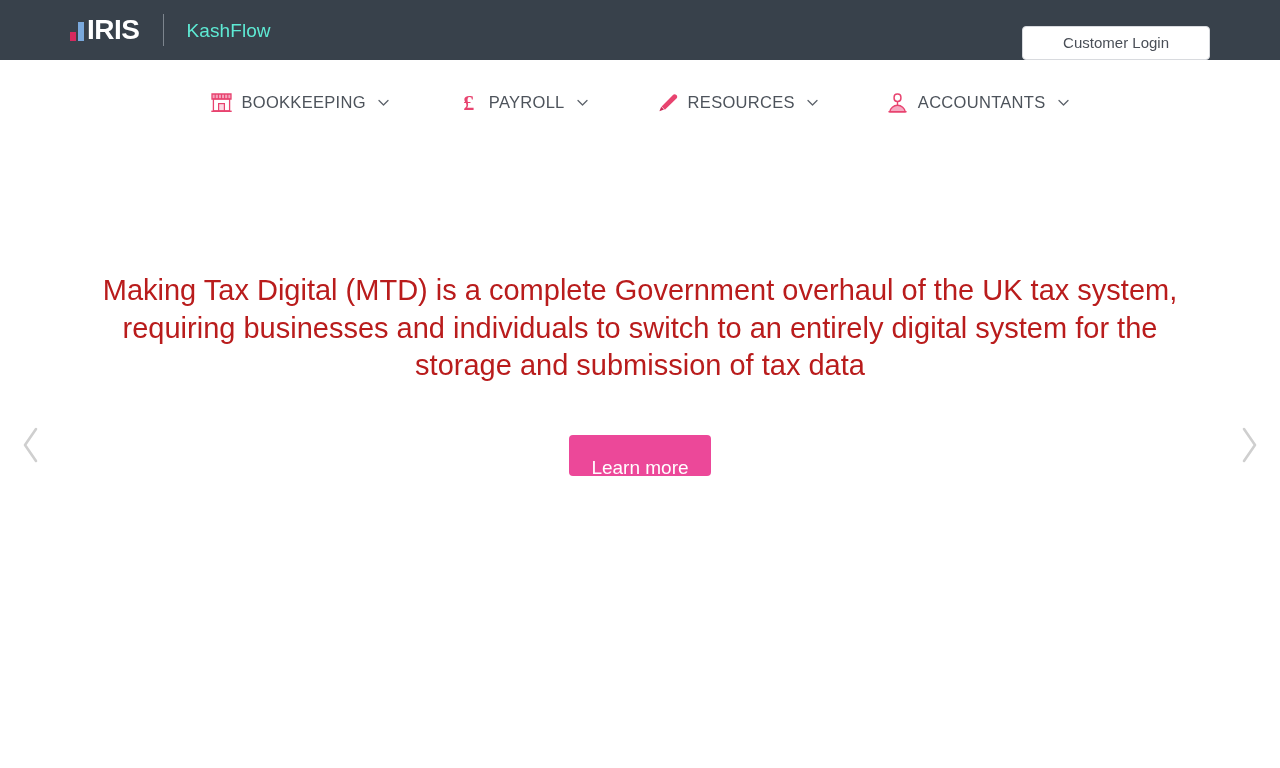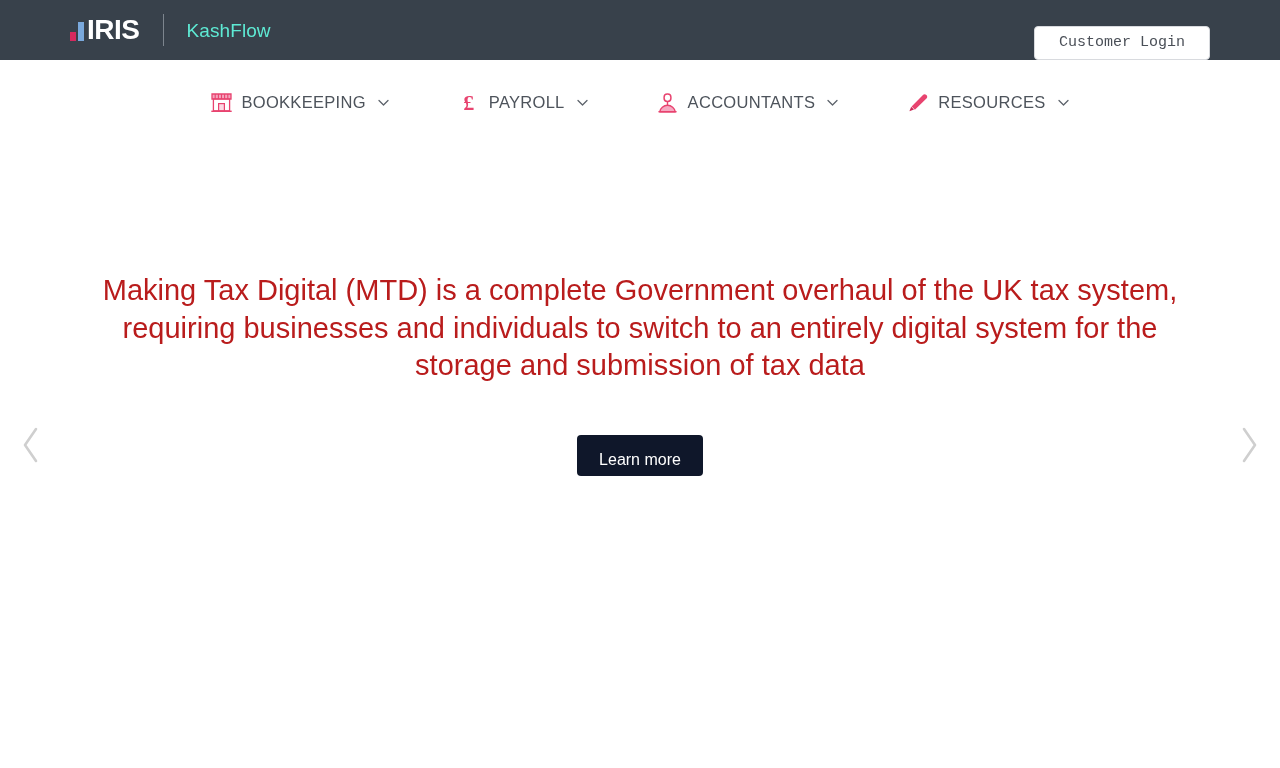--- a/index.html
+++ b/index.html
@@ -90,22 +90,22 @@
     line-height: 34px;
     cursor: pointer;
     white-space: nowrap;
   }
   .btn-login {
     background: #ffffff;
     color: #4a4f57;
     border: 1px solid #d8dade;
     border-radius: 4px;
     font-size: 15px;
-    font-family: Liberation Mono, monospace;
-    padding: 0 24px;
+    font-family: Liberation Sans, sans-serif;
+    padding: 0 40px;
     height: 34px;
     line-height: 32px;
     cursor: pointer;
     white-space: nowrap;
   }
 
   
   .mainnav {
     height: 62px;
     background: #ffffff;
@@ -192,27 +192,27 @@
     margin-left: auto;
     margin-right: auto;
     font-family: "Liberation Sans", sans-serif;
   }
 
   .hero-cta-wrap {
     margin-top: 50px;
   }
   .btn-learn {
     display: inline-block;
-    background: #0f172a;
+    background: #ec4899;
     color: #ffffff;
     border: none;
     border-radius: 4px;
-    font-size: 16px;
-    font-family: "Liberation Sans", sans-serif;
-    padding: 4px 22px;
+    font-size: 19px;
+    font-family: "Liberation Sans", sans-serif;
+    padding: 12px 22px;
     height: 41px;
     line-height: 41px;
     cursor: pointer;
   }
 
   
   .carousel-arrow {
     position: absolute;
     top: 50%;
     transform: translateY(-50%);
@@ -277,50 +277,50 @@
     <span class="nav-label">PAYROLL</span>
     <span class="nav-caret">
       <svg width="13" height="13" viewBox="0 0 13 13">
           <path d="M2 4.5L6.5 9 11 4.5" stroke="#5d636b" stroke-width="1.3" fill="none" stroke-linecap="round" stroke-linejoin="round"></path>
         </svg>
     </span>
   </div>
 
   <div class="nav-item">
     <span class="nav-icon">
+      <svg width="22" height="20" viewBox="0 0 22 20" fill="none">
+        <path d="M19.4 2.1c-1-1-2.4-1.1-3.2-.3L4.6 13.4l3.3 3.3L19.7 5.3c.8-.8.7-2.2-.3-3.2z" fill="#e8436f"></path>
+        <path d="M4.2 13.8L2.4 18.3l4.6-1.8-2.8-2.7z" fill="#c92a57"></path>
+      </svg>
+    </span>
+    <span class="nav-label">RESOURCES</span>
+    <span class="nav-caret">
+      <svg width="13" height="13" viewBox="0 0 13 13">
+          <path d="M2 4.5L6.5 9 11 4.5" stroke="#5d636b" stroke-width="1.3" fill="none" stroke-linecap="round" stroke-linejoin="round"></path>
+        </svg>
+    </span>
+  </div>
+
+  <div class="nav-item">
+    <span class="nav-icon">
       <svg width="21" height="20" viewBox="0 0 21 20" fill="none">
         <rect x="7.1" y="1" width="6.8" height="7.4" rx="3.2" stroke="#e8436f" stroke-width="1.5" fill="#fff"></rect>
         <path d="M10.5 8.4v4.2" stroke="#e8436f" stroke-width="1.4"></path>
         <path d="M10.5 12.3c-4 0-7.2 2.9-7.7 6.4h15.4c-.5-3.5-3.7-6.4-7.7-6.4z" fill="#f6a9c2" stroke="#e8436f" stroke-width="1.4" stroke-linejoin="round"></path>
         <path d="M2 18.7h17" stroke="#e8436f" stroke-width="1.5" stroke-linecap="round"></path>
       </svg>
     </span>
     <span class="nav-label">ACCOUNTANTS</span>
     <span class="nav-caret">
       <svg width="13" height="13" viewBox="0 0 13 13">
           <path d="M2 4.5L6.5 9 11 4.5" stroke="#5d636b" stroke-width="1.3" fill="none" stroke-linecap="round" stroke-linejoin="round"></path>
         </svg>
     </span>
   </div>
 
-  <div class="nav-item">
-    <span class="nav-icon">
-      <svg width="22" height="20" viewBox="0 0 22 20" fill="none">
-        <path d="M19.4 2.1c-1-1-2.4-1.1-3.2-.3L4.6 13.4l3.3 3.3L19.7 5.3c.8-.8.7-2.2-.3-3.2z" fill="#e8436f"></path>
-        <path d="M4.2 13.8L2.4 18.3l4.6-1.8-2.8-2.7z" fill="#c92a57"></path>
-      </svg>
-    </span>
-    <span class="nav-label">RESOURCES</span>
-    <span class="nav-caret">
-      <svg width="13" height="13" viewBox="0 0 13 13">
-          <path d="M2 4.5L6.5 9 11 4.5" stroke="#5d636b" stroke-width="1.3" fill="none" stroke-linecap="round" stroke-linejoin="round"></path>
-        </svg>
-    </span>
-  </div>
-
 </nav>
 
 <section class="hero">
 
   <div class="carousel-arrow prev">
     <span>
       <svg width="22" height="38" viewBox="0 0 22 38">
           <path d="M16 3L5 19l11 16" stroke="#cfcfcf" stroke-width="2.6" fill="none" stroke-linecap="round" stroke-linejoin="round"></path>
         </svg>
     </span>

